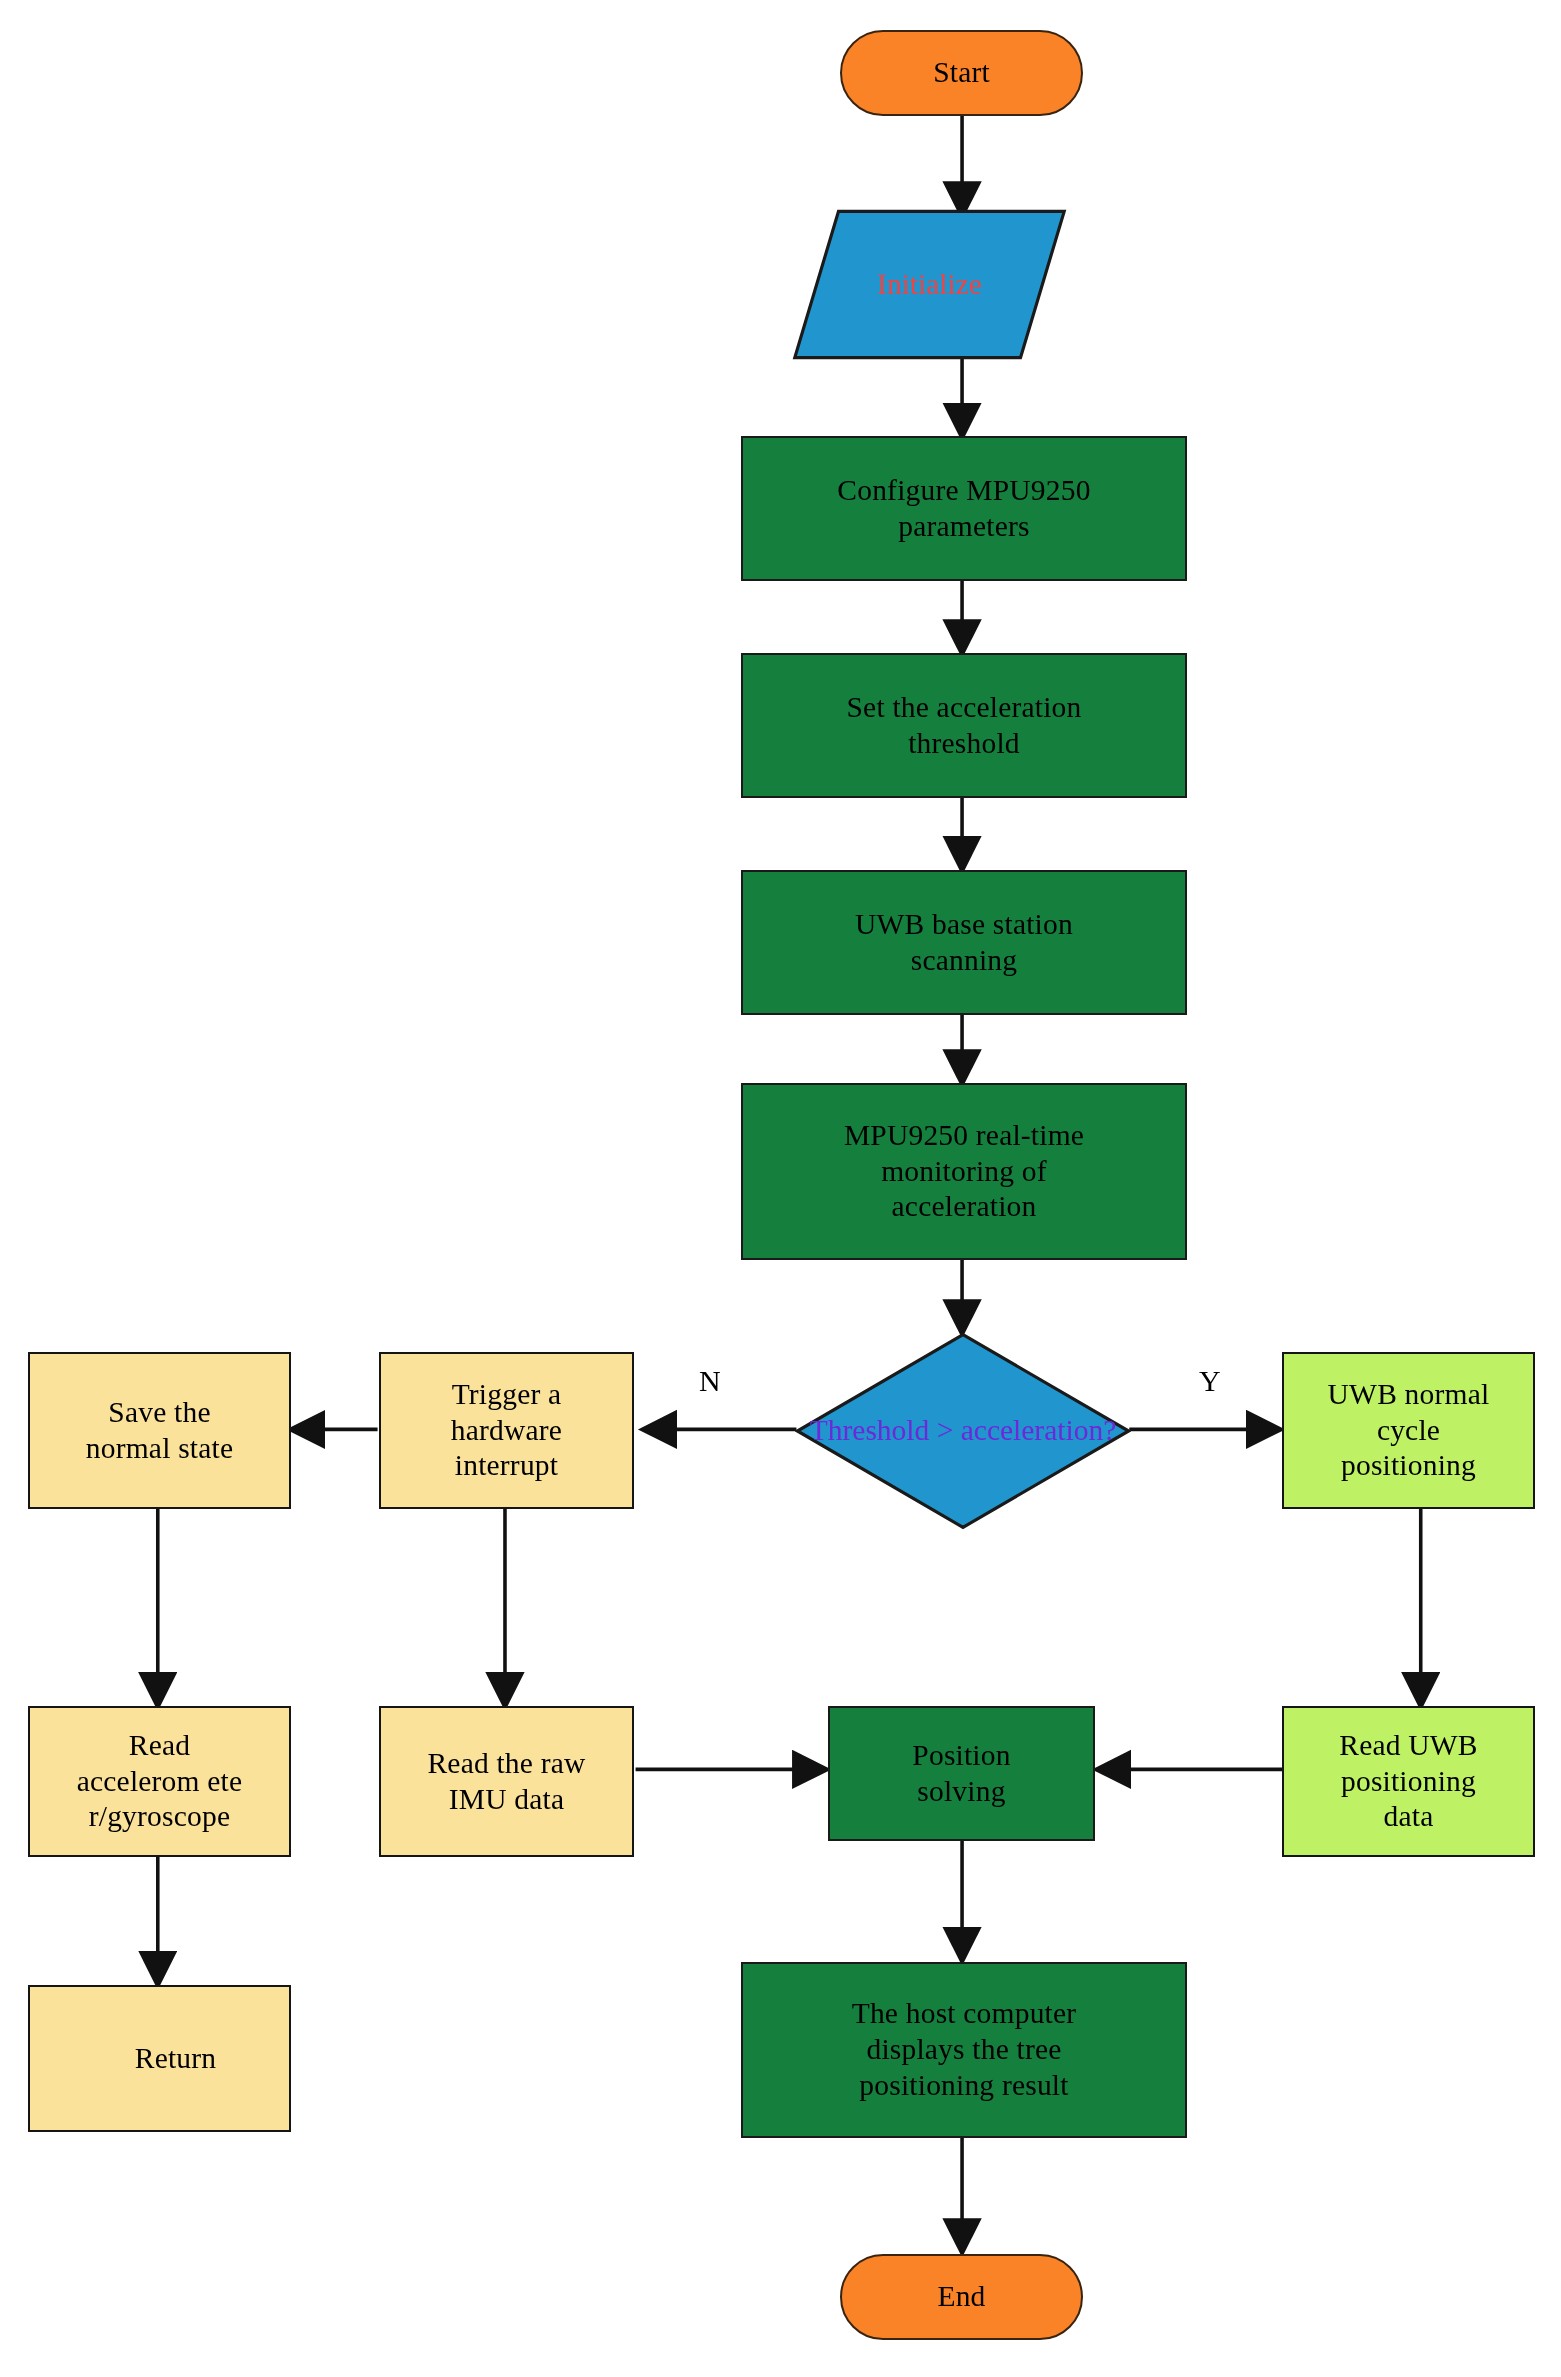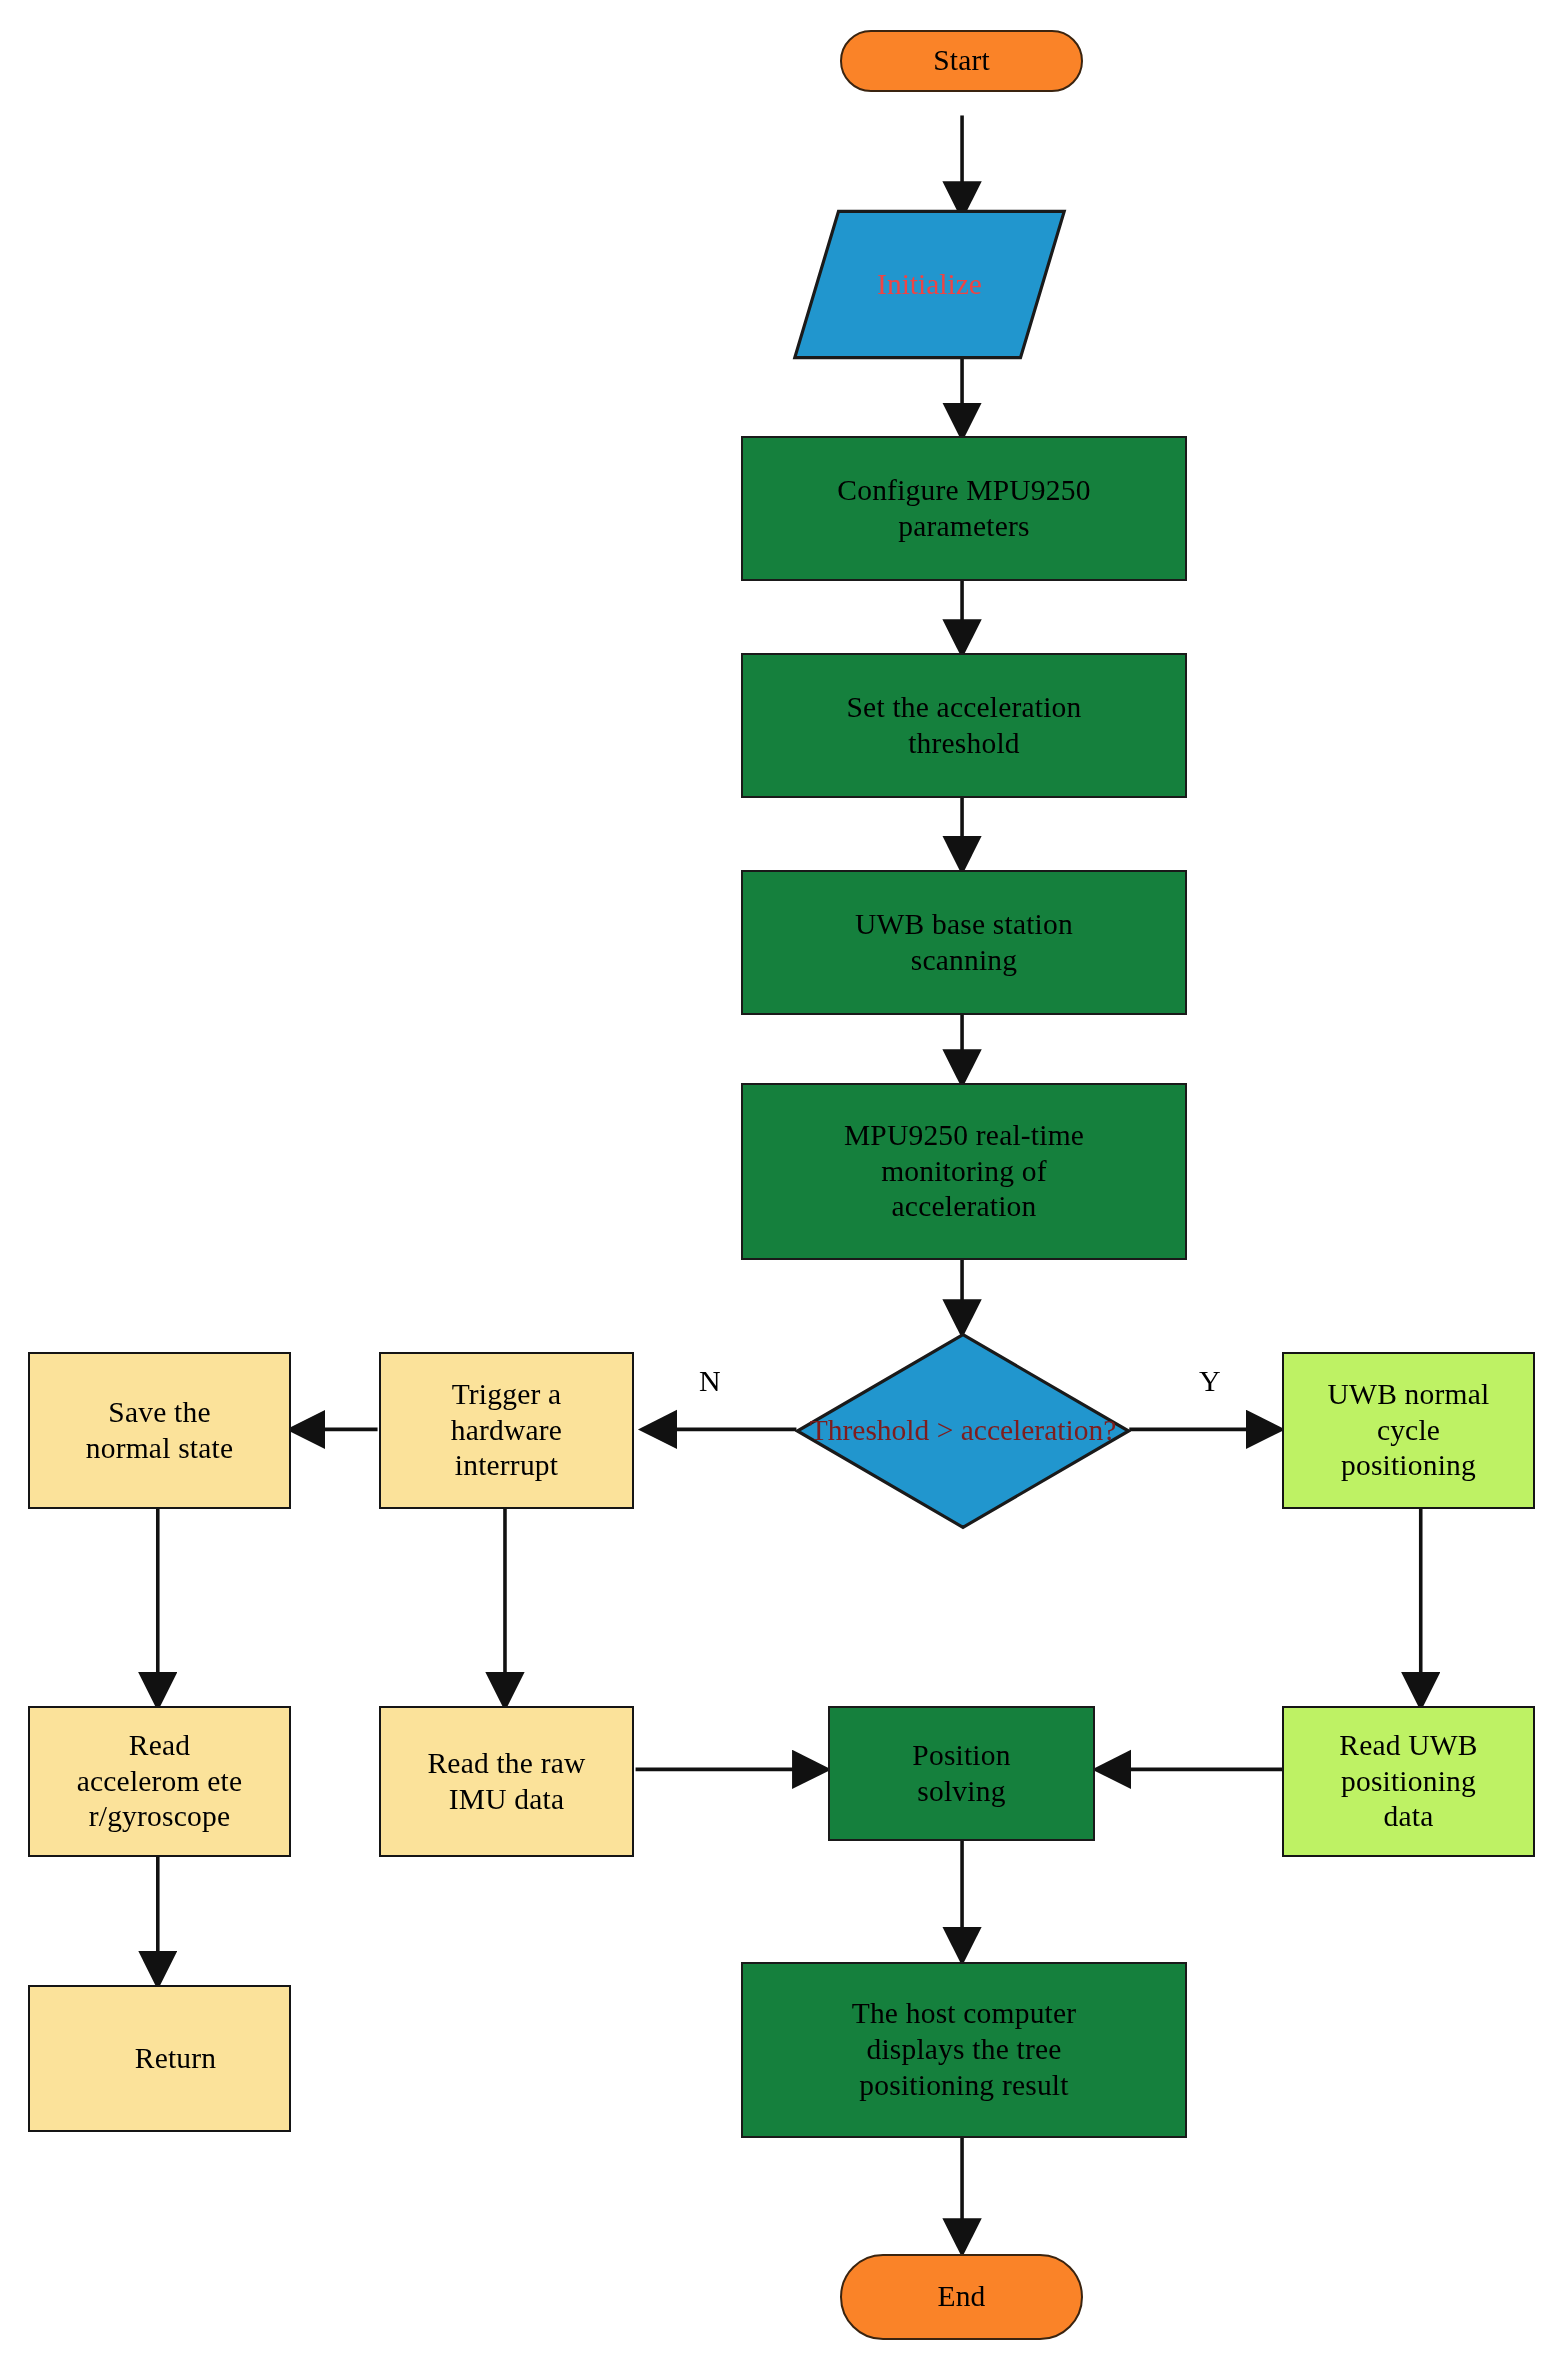--- a/index.html
+++ b/index.html
@@ -67,21 +67,21 @@
     z-index: 3;
   }
   .dia-wrap .dia-label {
     position: absolute;
     left: 0; top: 0; right: 0; bottom: 0;
     display: flex;
     align-items: center;
     justify-content: center;
     flex-direction: column;
     font-size: 29.5px;
-    color: #7f1d1d;
+    color: #6d28d9;
     line-height: 1.28;
   }
   .edge-label {
     position: absolute;
     font-size: 30px;
     color: #000;
     z-index: 4;
   }
   .txt { display: block; white-space: pre-line; padding: 0 8px; }
 </style>
@@ -127,21 +127,21 @@
       <line x1="1784" y1="1893" x2="1784" y2="2140"></line>
 
       <line x1="1618" y1="2222" x2="1380" y2="2222"></line>
 
       <line x1="1208" y1="2310" x2="1208" y2="2460"></line>
 
       <line x1="1208" y1="2680" x2="1208" y2="2826"></line>
     </g>
   </svg>
 
-  <div class="node terminal" style="left:840px; top:30px; width:243px; height:62px;">
+  <div class="node terminal" style="left:840px; top:30px; width:243px; height:86px;">
     <span class="txt">Start</span>
   </div>
 
   <div class="para-wrap" style="left:792px; top:209px; width:275px; height:151px;">
     <svg width="275" height="151" viewBox="0 0 345 190">
       <polygon points="58,3 342,3 287,187 3,187" fill="#2196CE" stroke="#1a1a1a" stroke-width="4"></polygon>
     </svg>
     <span class="para-label">Initialize</span>
   </div>
 

